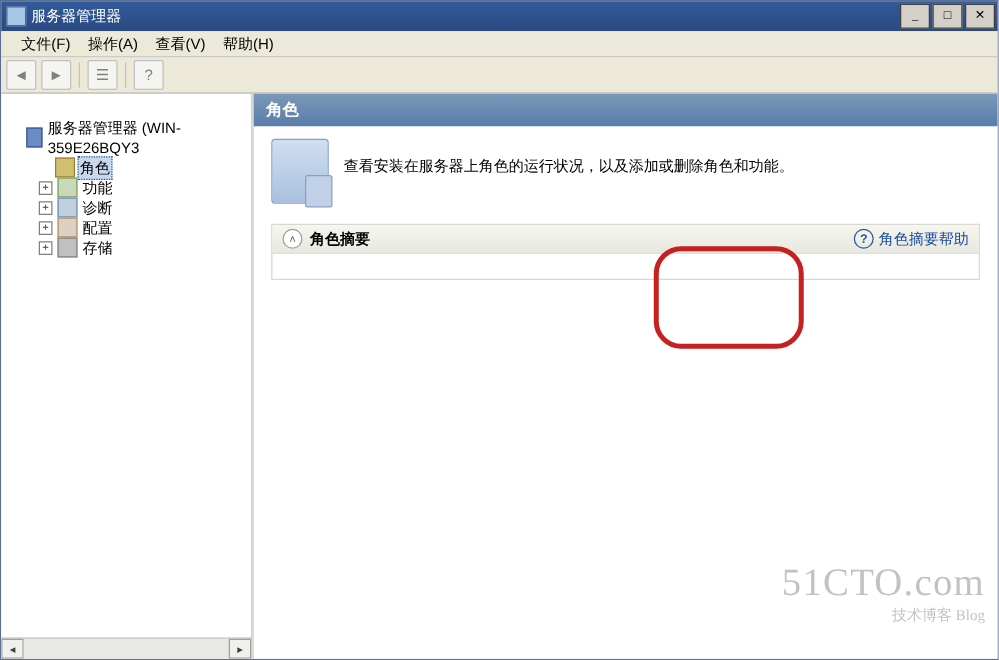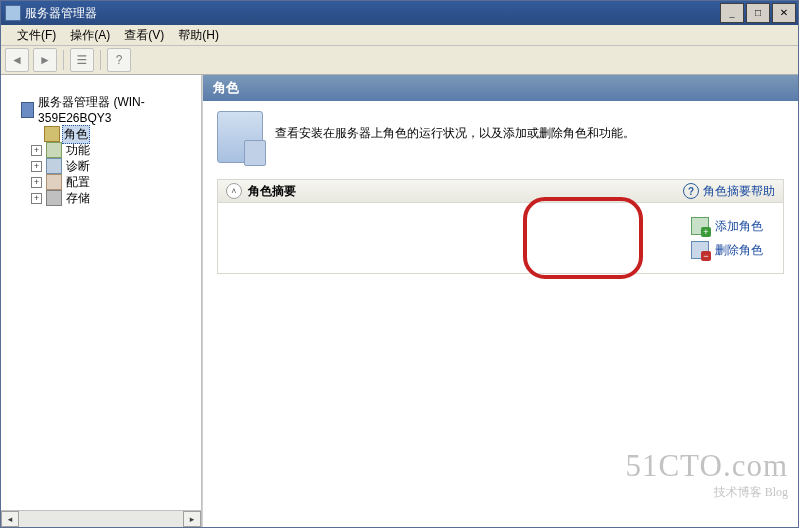--- a/index.html
+++ b/index.html
@@ -153,30 +153,20 @@
         <div class="panel">
           <div class="panel-h">
             <div class="collapse">˄</div>
             <span class="pt">角色摘要</span>
             <div class="right">
               <div class="helpicon">?</div>
               <span class="link">角色摘要帮助</span>
             </div>
           </div>
           <div class="panel-b" style="position:relative">
-            <div class="actions">
-              <div class="action">
-                <div class="aicon add"></div>
-                <span class="link">添加角色</span>
-              </div>
-              <div class="action">
-                <div class="aicon del"></div>
-                <span class="link">删除角色</span>
-              </div>
-            </div>
           </div>
         </div>
 
         <div class="highlight" style="left:320px;top:96px;width:112px;height:74px"></div>
 
         <div style="flex:1"></div>
       </div>
     </div>
   </div>
 

